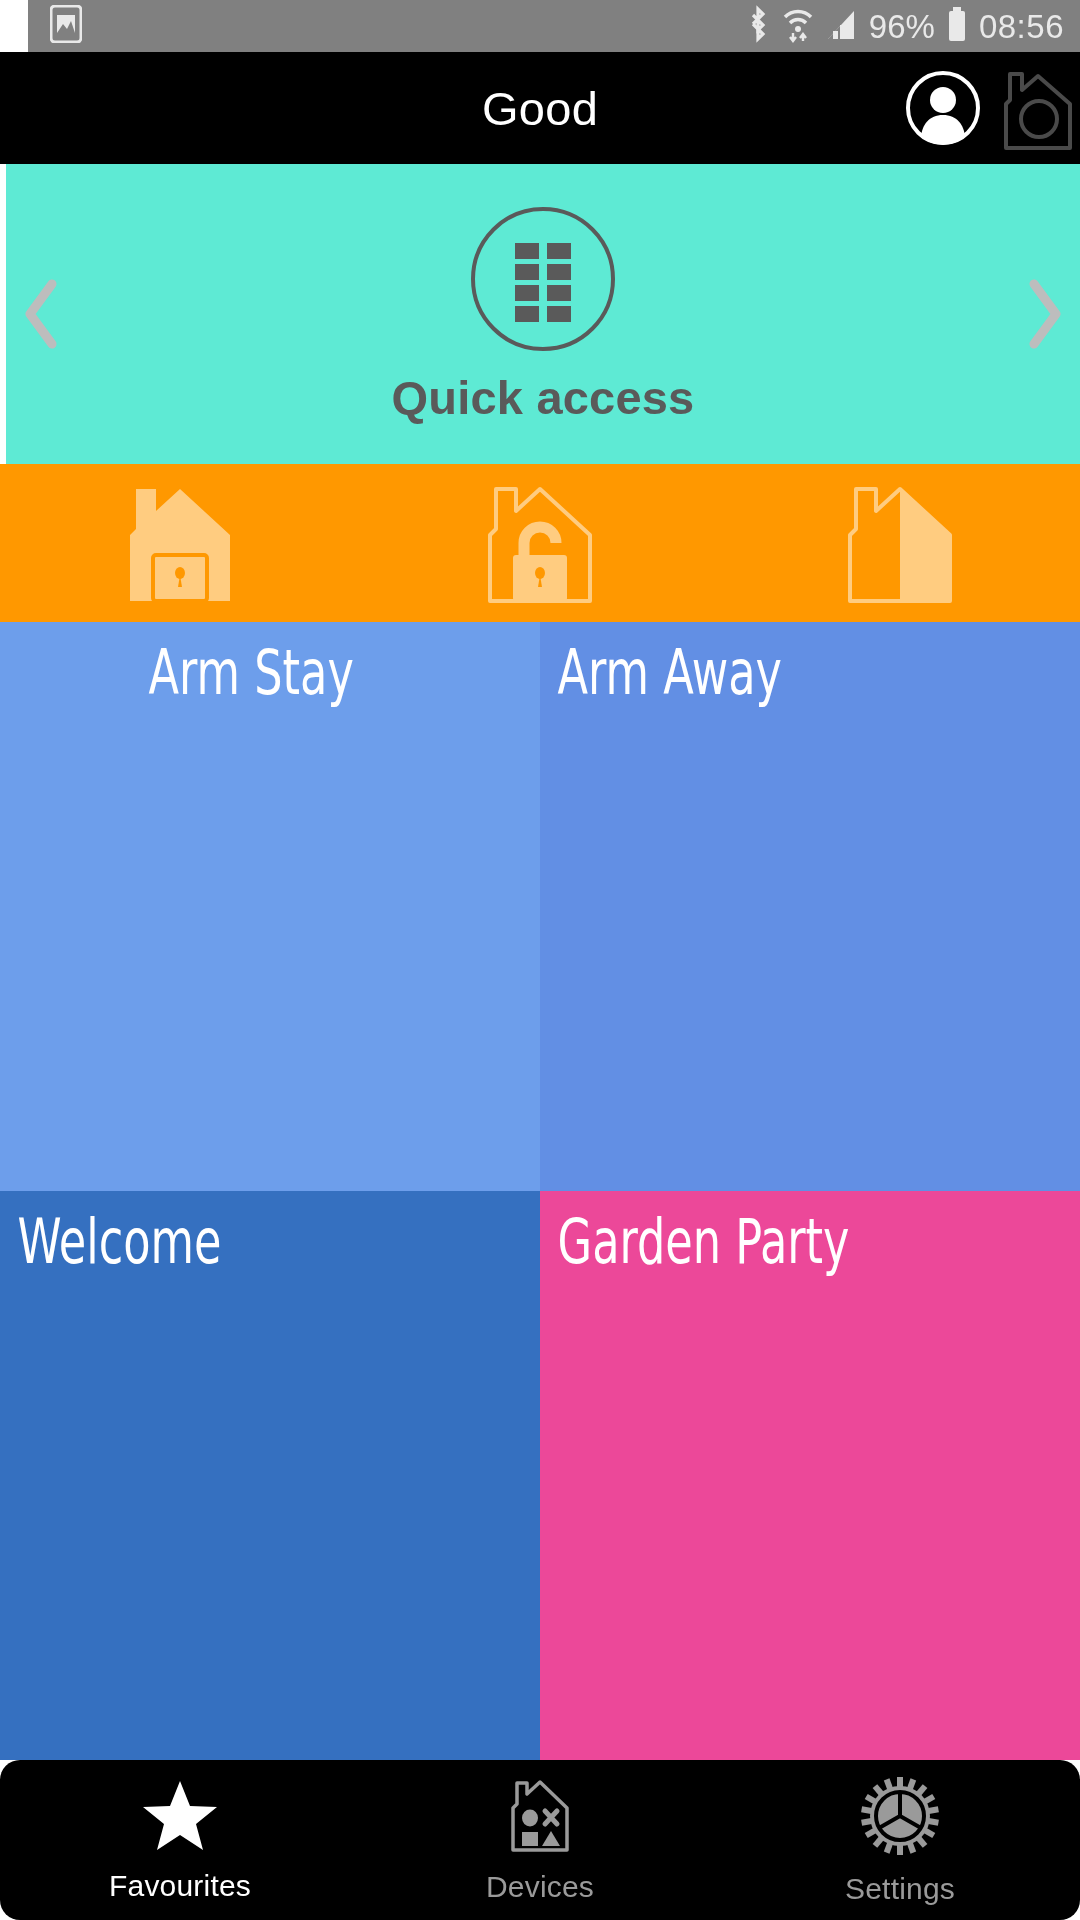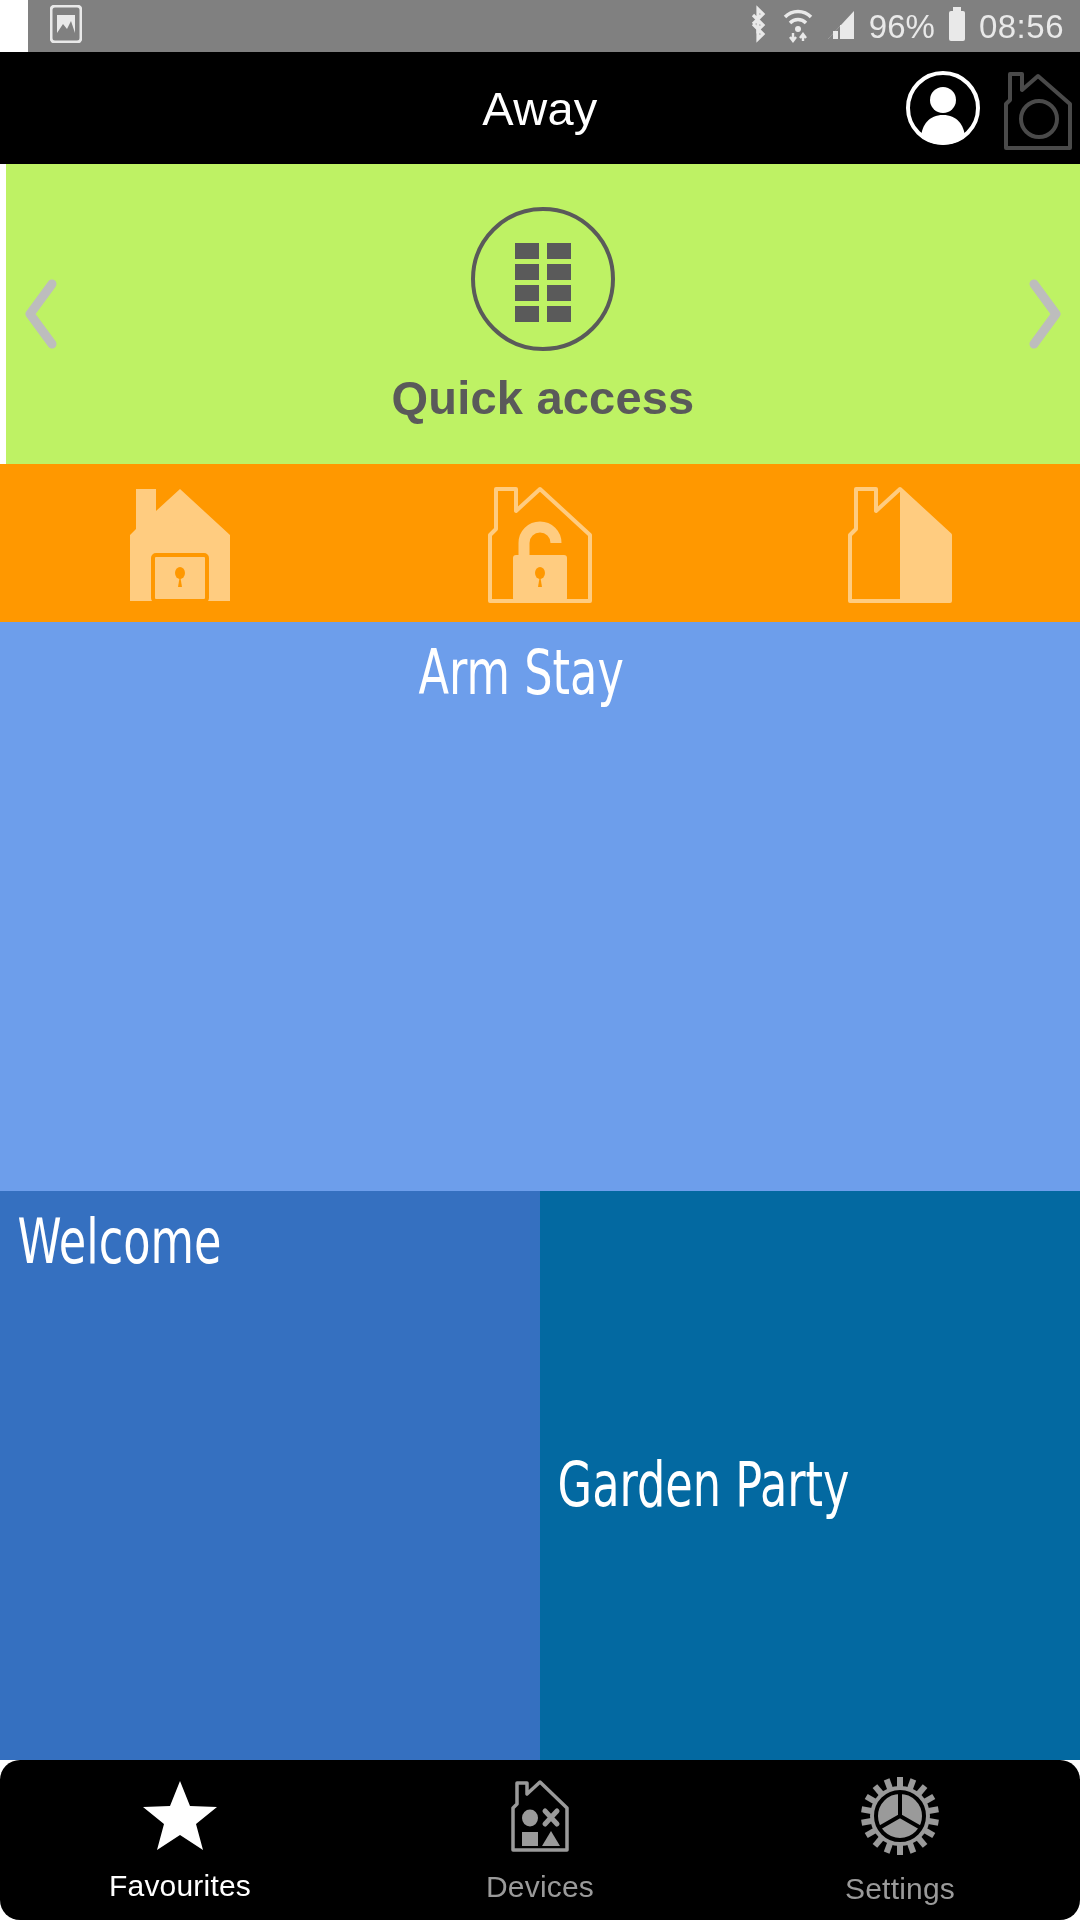--- a/index.html
+++ b/index.html
@@ -140,39 +140,39 @@
         <svg width="22" height="38" viewBox="0 0 22 38">
           <rect x="7" y="2" width="8" height="4" fill="#e9e9e9"></rect>
           <rect x="3" y="6" width="16" height="30" rx="2" fill="#e9e9e9"></rect>
         </svg>
       </span>
       <span class="sb-text">08:56</span>
     </div>
   </div>
 
   <div class="header" style="background: rgb(0, 0, 0);">
-    <div class="header-title">Away</div>
+    <div class="header-title">Good</div>
     <div class="header-actions">
       <span class="avatar-btn">
         <svg width="78" height="78" viewBox="0 0 78 78">
           <circle cx="39" cy="39" r="35" fill="none" stroke="#ffffff" stroke-width="4"></circle>
           <circle cx="39" cy="31" r="13" fill="#ffffff"></circle>
           <path d="M39 46 C25 46 18 56 17 68 A35 35 0 0 0 61 68 C60 56 53 46 39 46 Z" fill="#ffffff"></path>
         </svg>
       </span>
       <span class="house-btn">
         <svg width="92" height="92" viewBox="0 0 92 92">
           <path d="M14 42 L14 86 L78 86 L78 42 L46 14 L30 28 L30 12 L18 12 L18 38 Z" fill="none" stroke="#4a4a4a" stroke-width="4" stroke-linejoin="round"></path>
           <circle cx="47" cy="57" r="18" fill="none" stroke="#4a4a4a" stroke-width="4"></circle>
         </svg>
       </span>
     </div>
   </div>
 
-  <div class="carousel" style="background: #bef264; margin-left: 6px;">
+  <div class="carousel" style="background: #5eead4; margin-left: 6px;">
     <span class="chev left">
       <svg width="44" height="72" viewBox="0 0 44 72">
         <path d="M32 6 L10 36 L32 66" fill="none" stroke="#bdbdbd" stroke-width="9" stroke-linecap="round" stroke-linejoin="round"></path>
       </svg>
     </span>
 
     <div class="qa-icon-wrap">
       <svg width="150" height="150" viewBox="0 0 150 150">
         <circle cx="75" cy="75" r="70" fill="none" stroke="#5a5a5a" stroke-width="4"></circle>
         <rect x="47" y="39" width="24" height="16" fill="#5a5a5a"></rect>
@@ -226,28 +226,31 @@
       </span>
     </div>
   </div>
 
   <div class="grid">
 
     <div class="grid-row">
       <div class="tile" style="background: rgb(109, 158, 235); justify-content: center;">
         <span class="tile-label" style="color: rgb(255, 255, 255);">Arm Stay</span>
       </div>
+      <div class="tile" style="background: rgb(98, 143, 228);">
+        <span class="tile-label" style="color: rgb(255, 255, 255);">Arm Away</span>
+      </div>
     </div>
 
 
     <div class="grid-row">
       <div class="tile" style="background: rgb(53, 112, 192);">
         <span class="tile-label" style="color: rgb(255, 255, 255);">Welcome</span>
       </div>
-      <div class="tile" style="background: #0369a1; align-items: center;">
+      <div class="tile" style="background: #ec4899;">
         <span class="tile-label" style="color: rgb(255, 255, 255);">Garden Party</span>
       </div>
     </div>
 
   </div>
 
   <div class="bottomnav" style="background: rgb(0, 0, 0);">
 
     <div class="nav-item">
       <span class="nav-ico">

